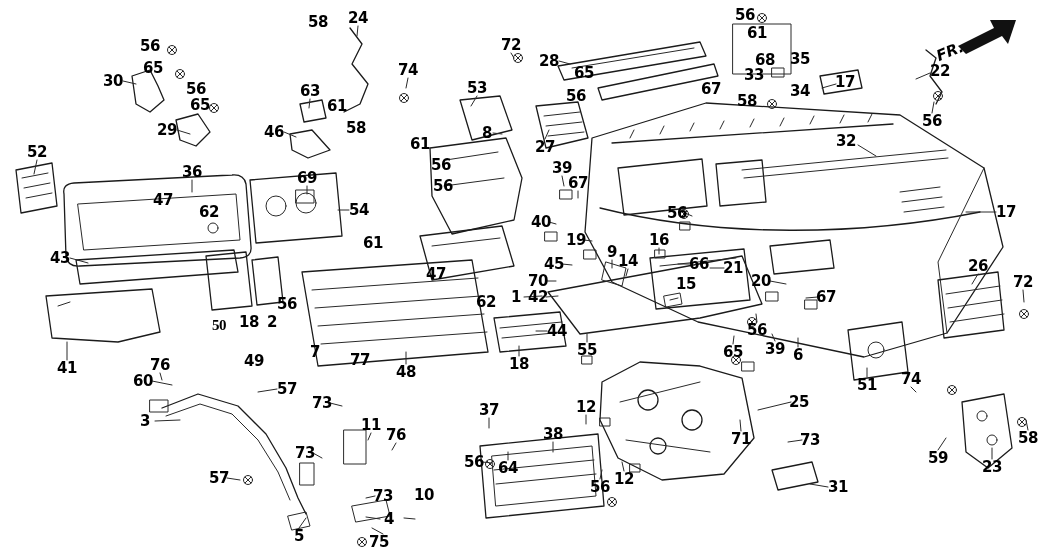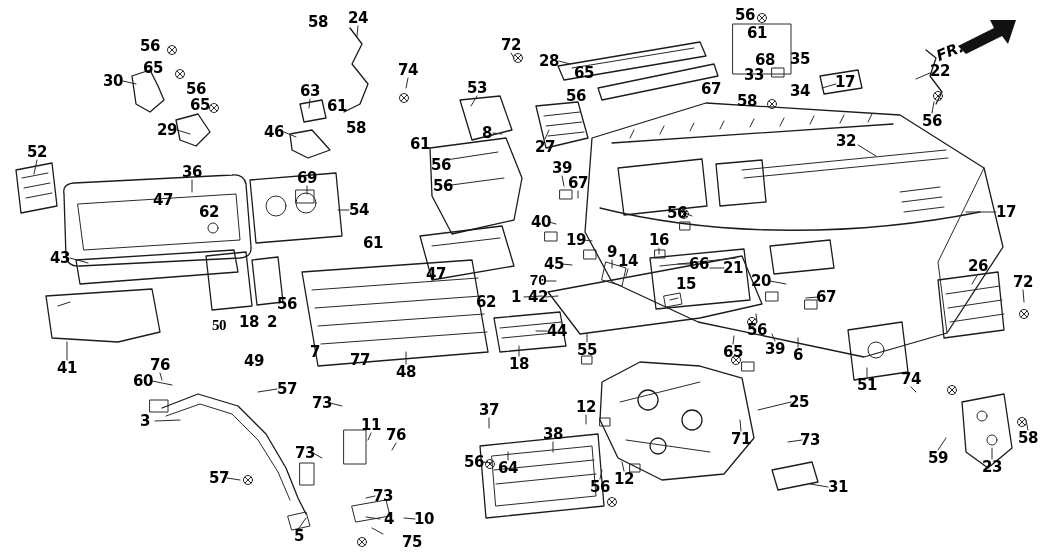--- a/index.html
+++ b/index.html
@@ -283,21 +283,21 @@
       <span class="callout" style="left: 486px; top: 302px;">62</span>
       <span class="callout" style="left: 562px; top: 168px;">39</span>
       <span class="callout" style="left: 578px; top: 183px;">67</span>
       <span class="callout" style="left: 541px; top: 222px;">40</span>
       <span class="callout" style="left: 576px; top: 240px;">19</span>
       <span class="callout" style="left: 612px; top: 252px;">9</span>
       <span class="callout" style="left: 628px; top: 261px;">14</span>
       <span class="callout" style="left: 677px; top: 213px;">56</span>
       <span class="callout" style="left: 659px; top: 240px;">16</span>
       <span class="callout" style="left: 554px; top: 264px;">45</span>
-      <span class="callout" style="left: 538px; top: 281px; font-family: Liberation Mono, monospace;">70</span>
+      <span class="callout" style="left: 538px; top: 281px;">70</span>
       <span class="callout" style="left: 538px; top: 297px;">42</span>
       <span class="callout" style="left: 516px; top: 297px;">1</span>
       <span class="callout" style="left: 699px; top: 264px;">66</span>
       <span class="callout" style="left: 733px; top: 268px;">21</span>
       <span class="callout" style="left: 686px; top: 284px;">15</span>
       <span class="callout" style="left: 761px; top: 281px;">20</span>
       <span class="callout" style="left: 826px; top: 297px;">67</span>
       <span class="callout" style="left: 757px; top: 330px;">56</span>
       <span class="callout" style="left: 775px; top: 349px;">39</span>
       <span class="callout" style="left: 798px; top: 355px;">6</span>
@@ -336,18 +336,18 @@
       <span class="callout" style="left: 508px; top: 468px;">64</span>
       <span class="callout" style="left: 600px; top: 487px;">56</span>
       <span class="callout" style="left: 624px; top: 479px;">12</span>
       <span class="callout" style="left: 322px; top: 403px;">73</span>
       <span class="callout" style="left: 371px; top: 425px;">11</span>
       <span class="callout" style="left: 396px; top: 435px;">76</span>
       <span class="callout" style="left: 305px; top: 453px;">73</span>
       <span class="callout" style="left: 219px; top: 478px;">57</span>
       <span class="callout" style="left: 383px; top: 496px;">73</span>
       <span class="callout" style="left: 389px; top: 519px;">4</span>
-      <span class="callout" style="left: 424px; top: 519px; text-align: center;">10</span>
+      <span class="callout" style="left: 424px; top: 495px; text-align: center;">10</span>
       <span class="callout" style="left: 299px; top: 536px;">5</span>
-      <span class="callout" style="left: 412px; top: 542px; text-align: right;">75</span>
+      <span class="callout" style="left: 379px; top: 542px; text-align: right;">75</span>
     </div>
 
 </div>
 
 </body></html>

